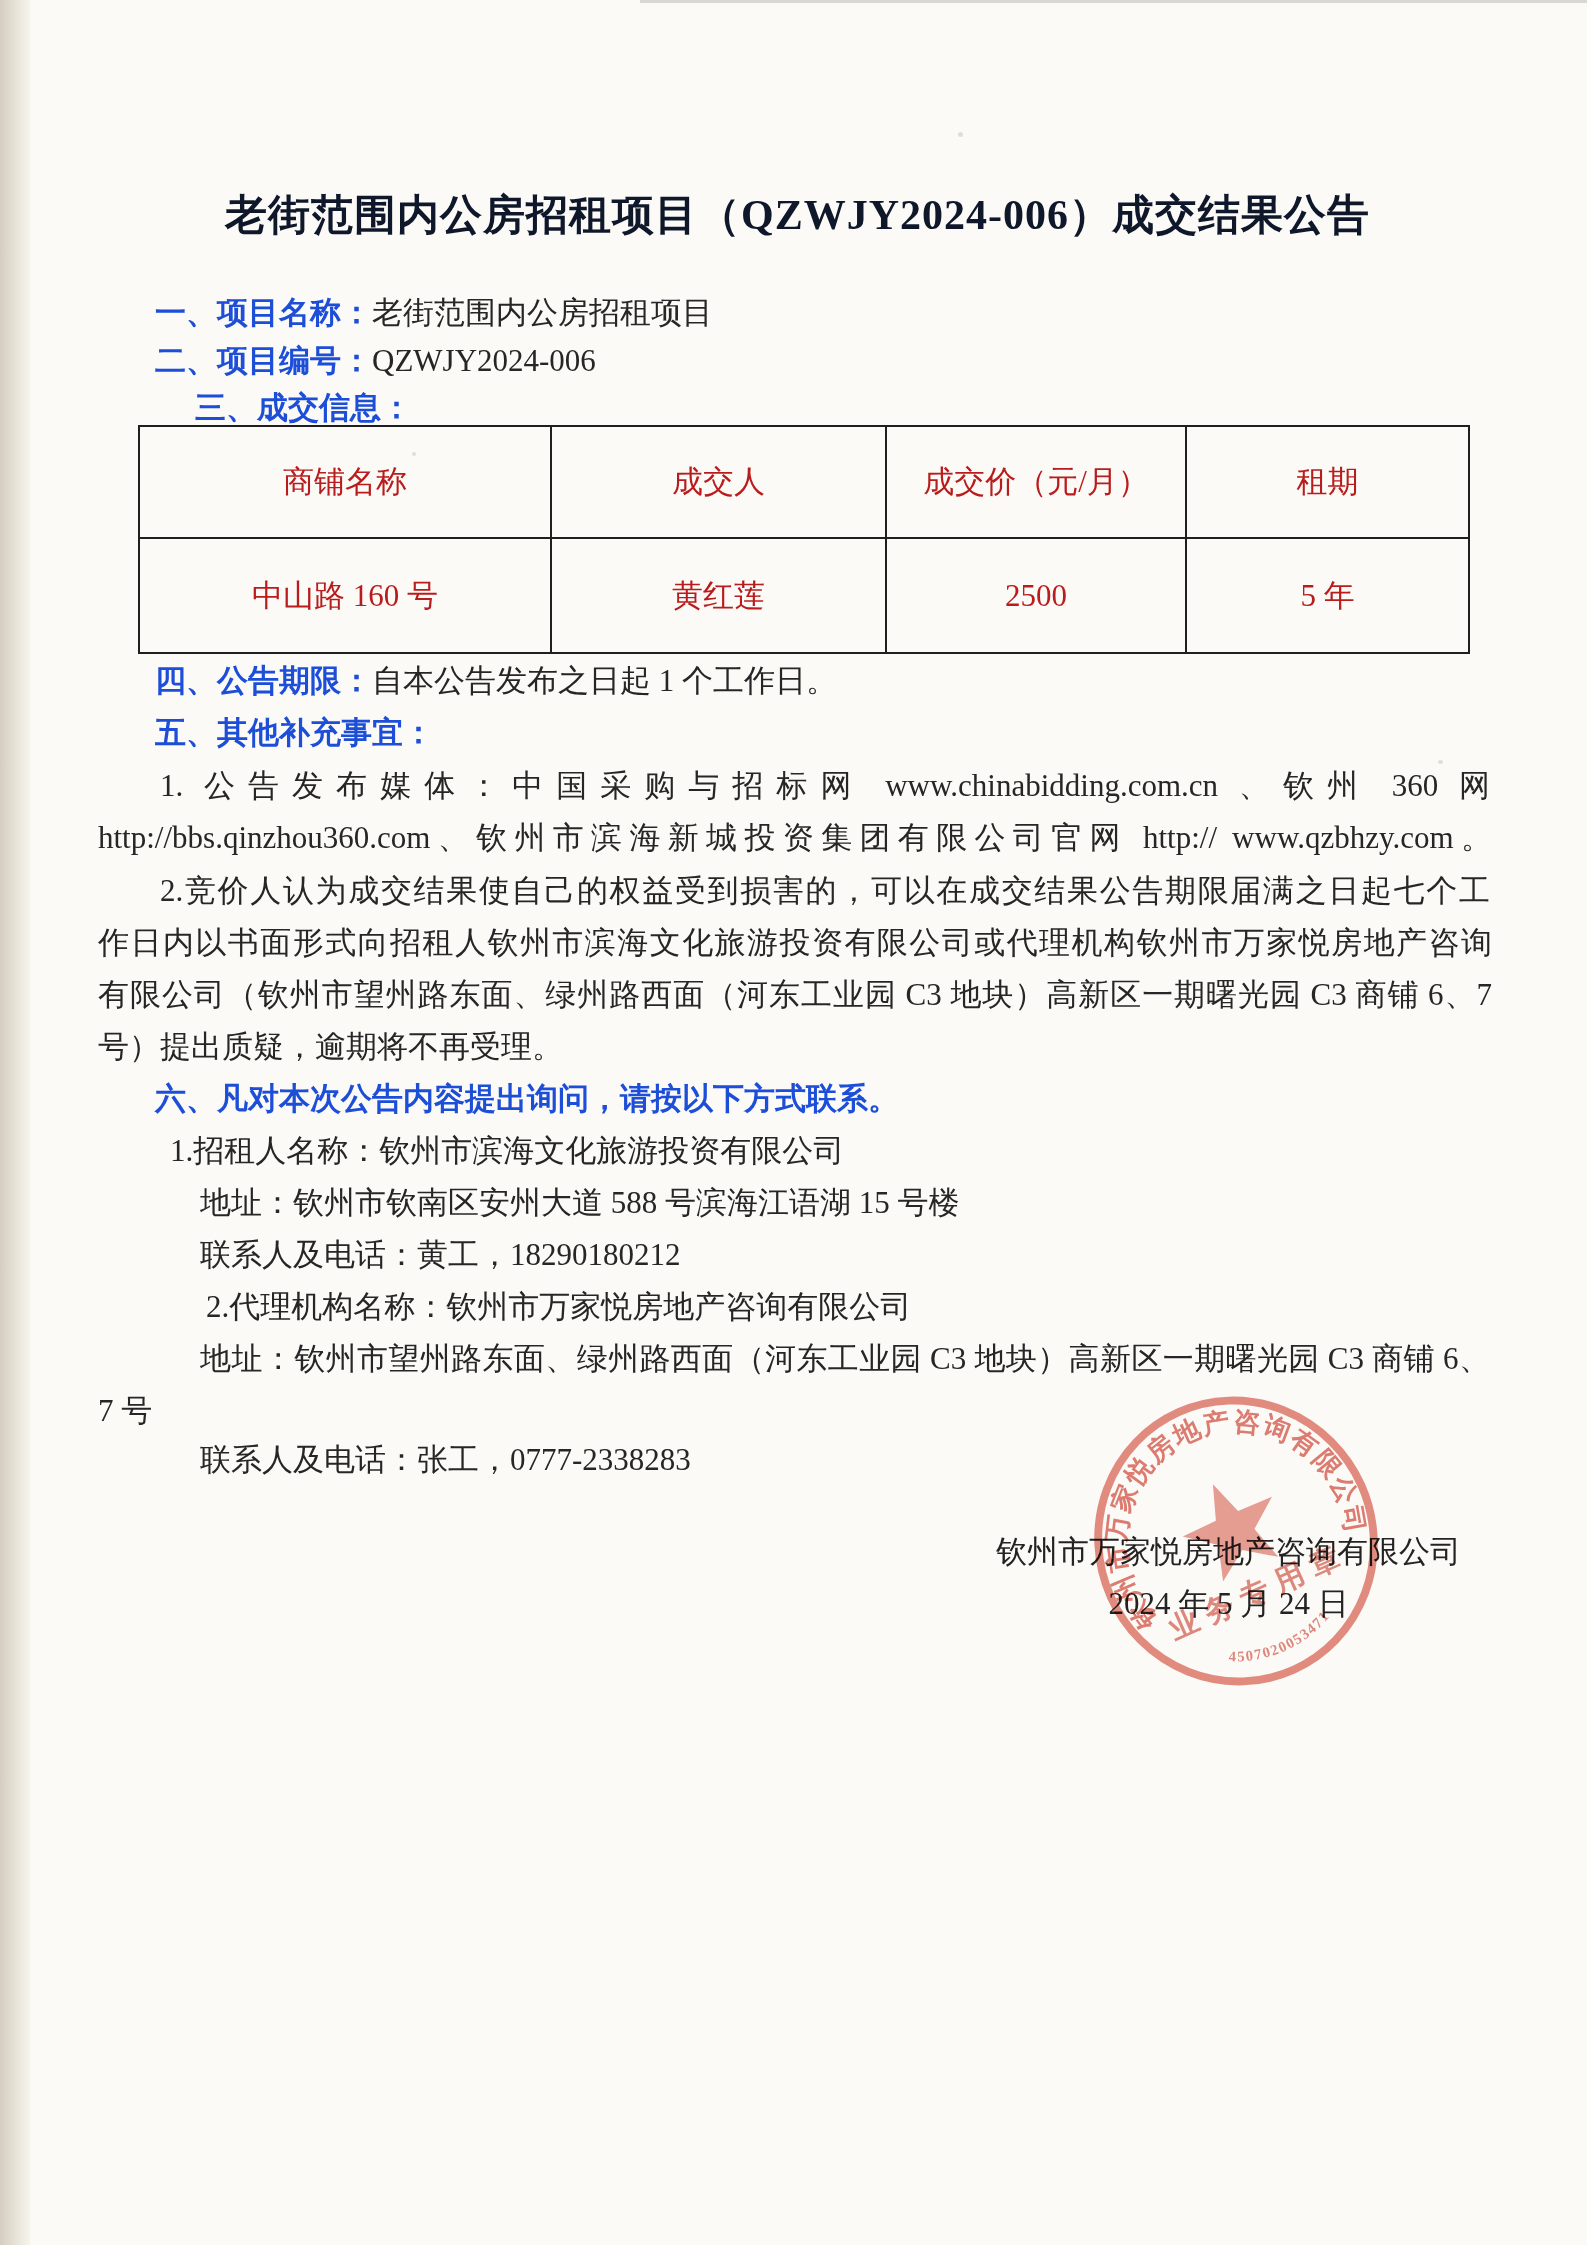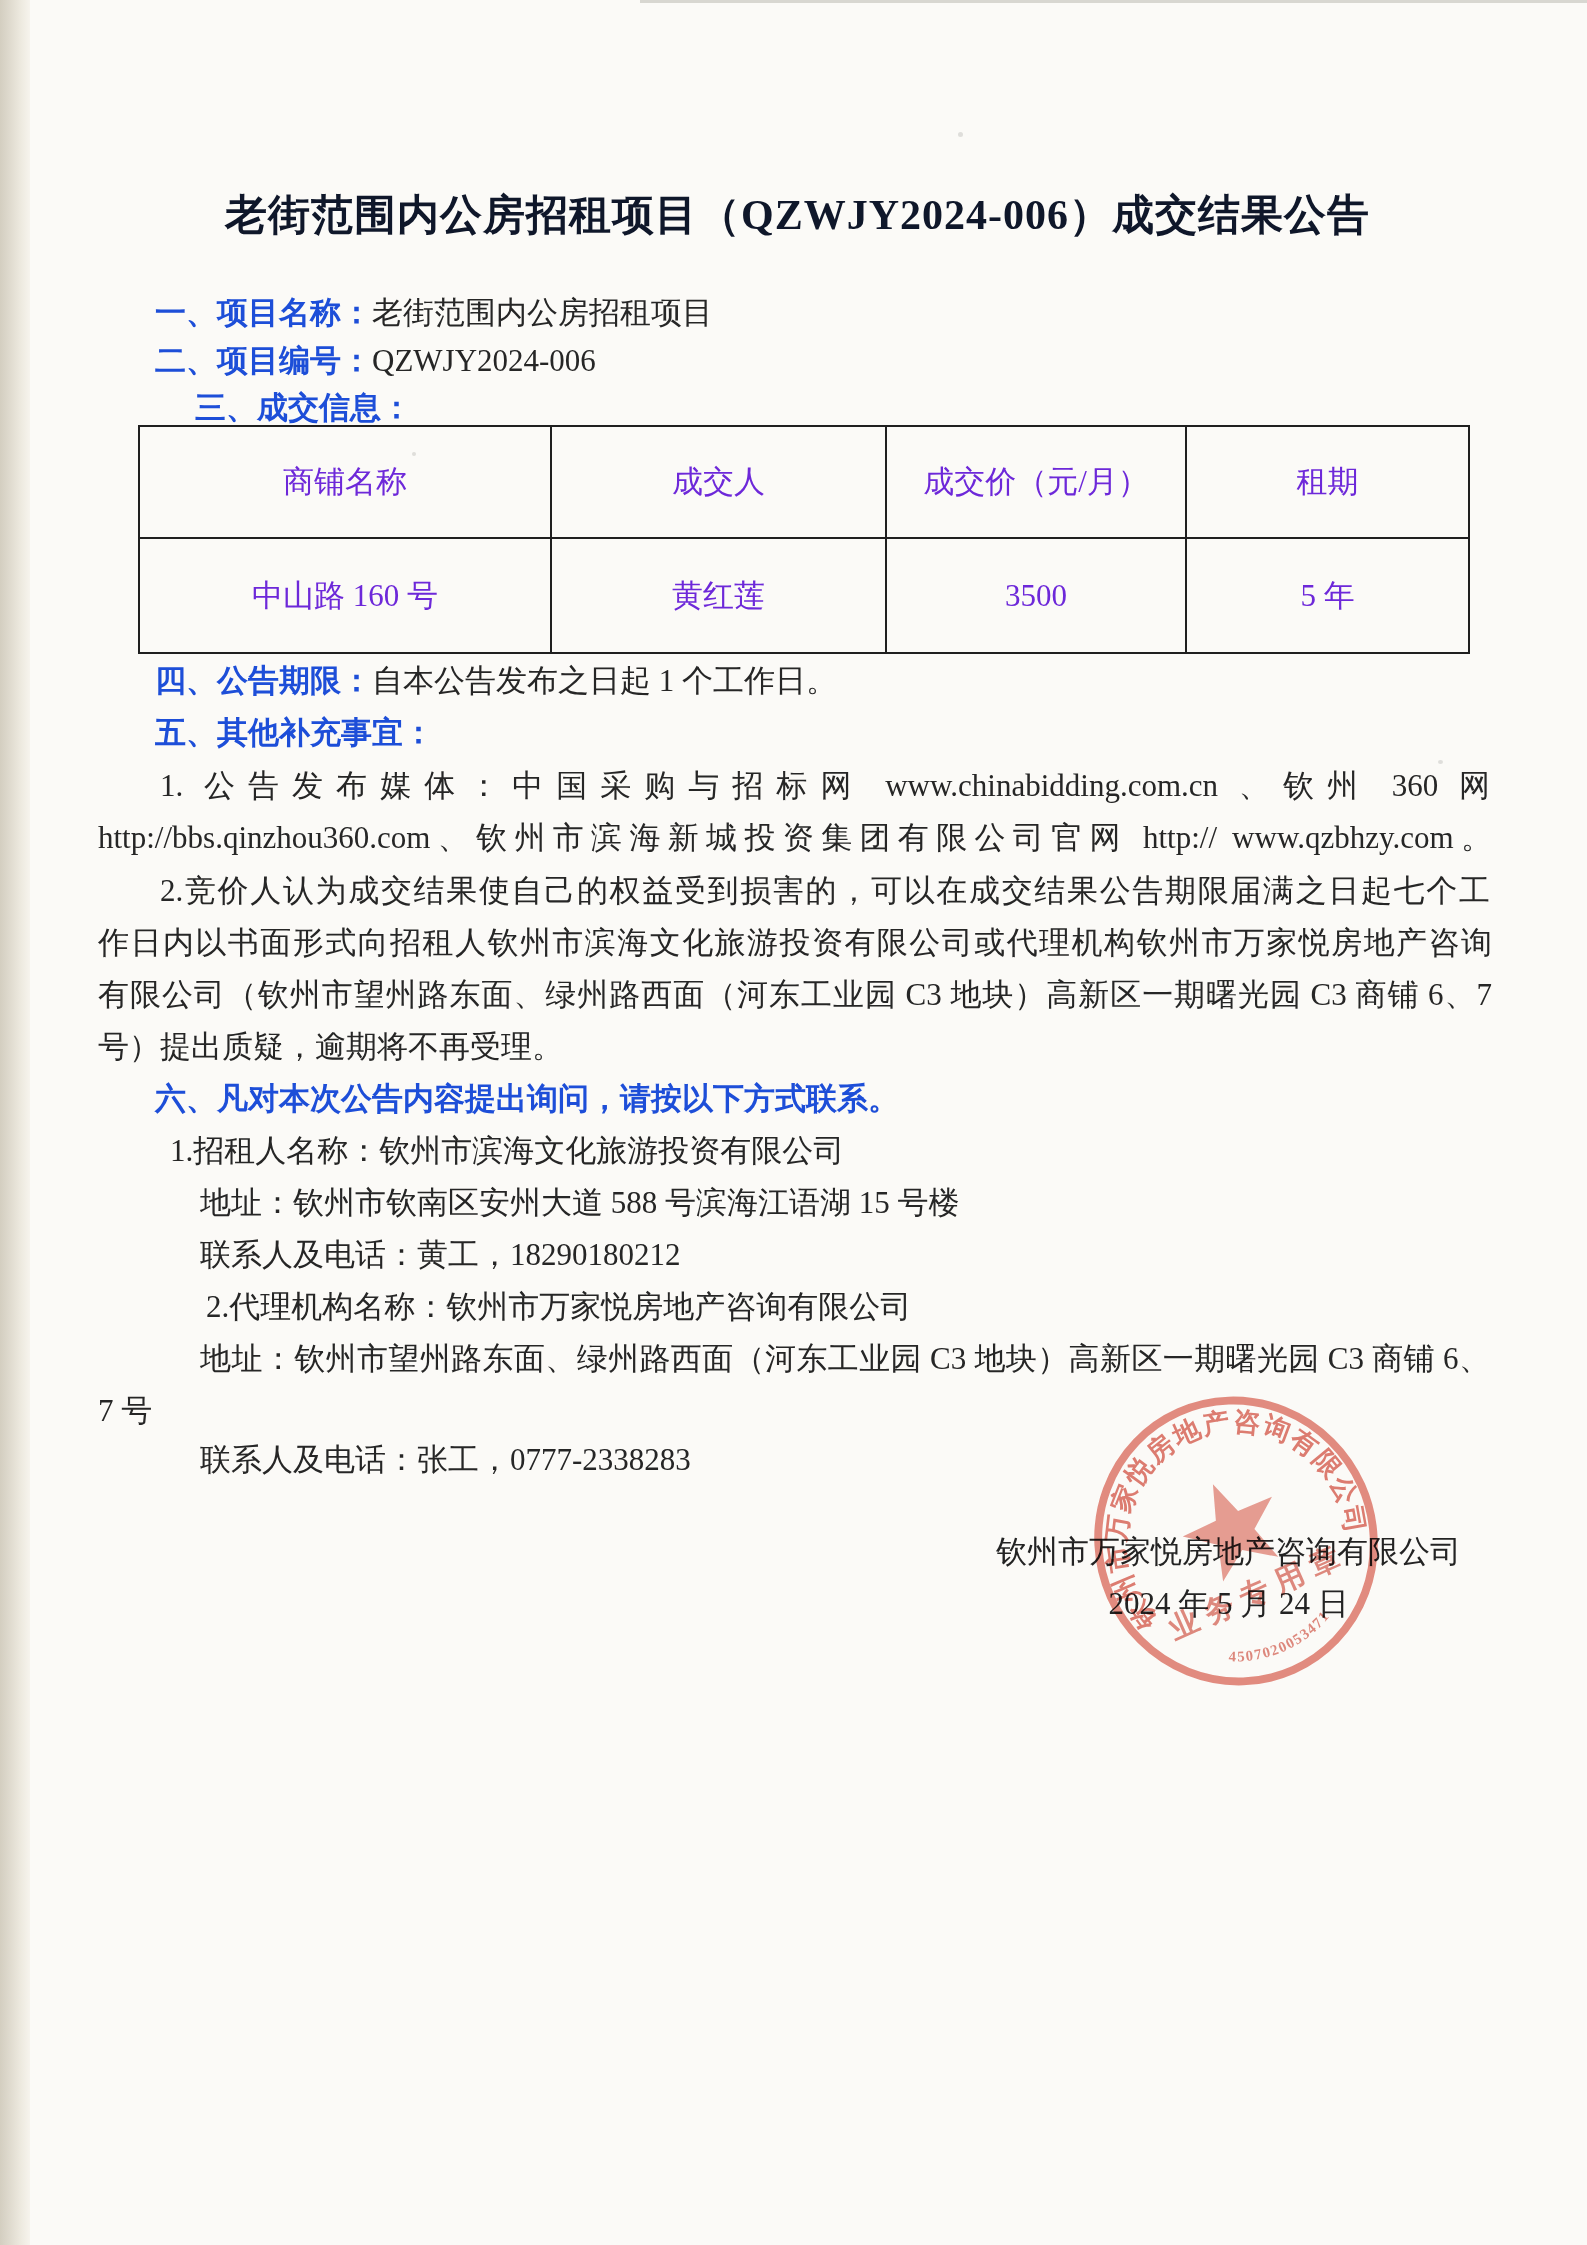--- a/index.html
+++ b/index.html
@@ -29,21 +29,21 @@
   .line{position:absolute;font-size:31px;line-height:40px;white-space:nowrap;}
   .just{white-space:normal;text-align:justify;text-align-last:justify;}
   .b{font-weight:bold;color:#1d4ed8;}
 
   table.deal{
     position:absolute;left:138px;top:425px;width:1330px;
     border-collapse:collapse;table-layout:fixed;
   }
   table.deal td{
     border:2px solid #1f1f1f;text-align:center;vertical-align:middle;
-    font-size:31px;color:#6d28d9;padding:14px;
+    font-size:31px;color:#b91c1c;padding:14px;
   }
   tr.hrow{height:112px;}
   tr.drow{height:115px;}
 
   .sigblock{
     position:absolute;right:126px;top:1526px;text-align:center;
     font-size:31px;line-height:52px;color:#232323;white-space:nowrap;
   }
 
   .stamp{
@@ -86,21 +86,21 @@
     <tbody>
       <tr class="hrow">
         <td>商铺名称</td>
         <td>成交人</td>
         <td>成交价（元/月）</td>
         <td>租期</td>
       </tr>
       <tr class="drow">
         <td>中山路 160 号</td>
         <td>黄红莲</td>
-        <td>3500</td>
+        <td>2500</td>
         <td>5 年</td>
       </tr>
     </tbody>
   </table>
 
   <div class="line" style="left:155px;top:661px;">
     <span class="b">四、公告期限：</span><span>自本公告发布之日起 1 个工作日。</span>
   </div>
   <div class="line" style="left:155px;top:713px;">
     <span class="b">五、其他补充事宜：</span>

